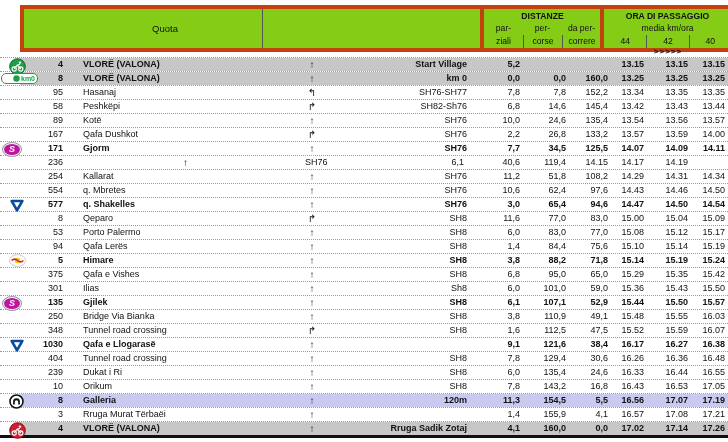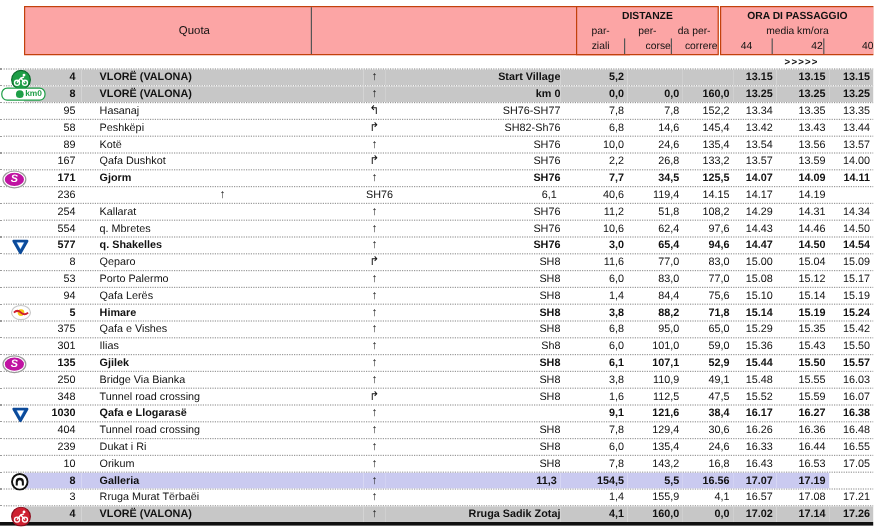--- a/index.html
+++ b/index.html
@@ -1,30 +1,30 @@
 <!DOCTYPE html>
 <html style="--band-gray: #c7c7c7; --band-lavender: #cacaf0; --green: #1e9e47; --green-dark: #0c6b2c; --red: #cf2030; --red-dark: #8d1020; --magenta: #c013a2; --blue: #1b6fd0; --blue-dark: #0c4a99; --yellow: #f6c915; --black: #111111;"><head>
 <meta charset="utf-8">
 <style>
   html,body{margin:0;padding:0;background:#fff;}
   #page{position:relative;width:728px;height:442px;background:#fff;overflow:hidden;
         font-family:"Liberation Sans",sans-serif;font-size:9px;color:#111;}
   
   .header{position:relative;height:42px;margin-top:5px;}
-  .hbox{position:absolute;top:0;height:39px;border:1px solid #c2410c;background:#fca5a5;}
+  .hbox{position:absolute;top:0;height:39px;border:4px solid #c2410c;background:#84cc16;}
   .left-box{left:20px;width:459px;display:flex;padding-left:44px;}
   .quota-cell{width:194px;border-right:1px solid #555;display:flex;align-items:center;justify-content:center;font-size:9.5px;}
   .name-cell{flex:1;}
   .dist-box{left:480px;width:117px;}
   .ora-box{left:600px;width:127px;}
   .htitle{height:13px;line-height:14px;text-align:center;font-weight:700;font-size:8.6px;white-space:nowrap;}
   .hsub{height:13px;line-height:13px;text-align:center;font-size:8.6px;}
   .h3{display:grid;grid-template-columns:1fr 1fr 1fr;height:13px;}
   .h3 span{display:block;text-align:center;line-height:13px;font-size:8.6px;white-space:nowrap;}
-  .h3.ruled span + span{border-left:1px solid #555;text-align:right;}
+  .h3.ruled span + span{border-left:1px solid #555;}
   
   .marker{position:relative;height:10px;border-bottom:1px dotted #999;}
   .marker span{position:absolute;left:645px;width:46px;text-align:center;font-weight:700;font-size:8px;line-height:10px;letter-spacing:1px;}
   
   .row{display:grid;grid-template-columns:20px 48px 235px 18px 146px 56px 46px 42px 36px 44px 37px;
        height:13px;border-bottom:1px dotted #9a9a9a;}
   .row:last-child{border-bottom:3px solid #101010;}
   .c{height:13px;line-height:13px;white-space:nowrap;}
   .icon{position:relative;z-index:2;overflow:visible;}
   .icon svg{display:block;margin:0 0 0 9px;}
@@ -425,20 +425,21 @@
       <div class="row bold bg-lavender">
         <div class="c icon">
           <svg width="15" height="15" viewBox="0 0 15 15">
             <circle cx="7.5" cy="7.5" r="6.5" fill="#fff" stroke="var(--black)" stroke-width="1.6"></circle>
             <path fill-rule="evenodd" fill="var(--black)" d="M4.1 10.6 V7.6 a3.4 3.4 0 0 1 6.8 0 V10.6 Z M5.8 10.6 V8 a1.7 1.7 0 0 1 3.4 0 V10.6 Z"></path>
           </svg>
         </div>
         <div class="c quota">8</div>
         <div class="c name">Galleria</div>
         <div class="c arrow">↑</div>
+        <div class="c road">120m</div>
         <div class="c num">11,3</div>
         <div class="c num">154,5</div>
         <div class="c num">5,5</div>
         <div class="c num">16.56</div>
         <div class="c num">17.07</div>
         <div class="c num">17.19</div>
       </div>
       <div class="row">
         <div class="c icon"></div>
         <div class="c quota">3</div>

